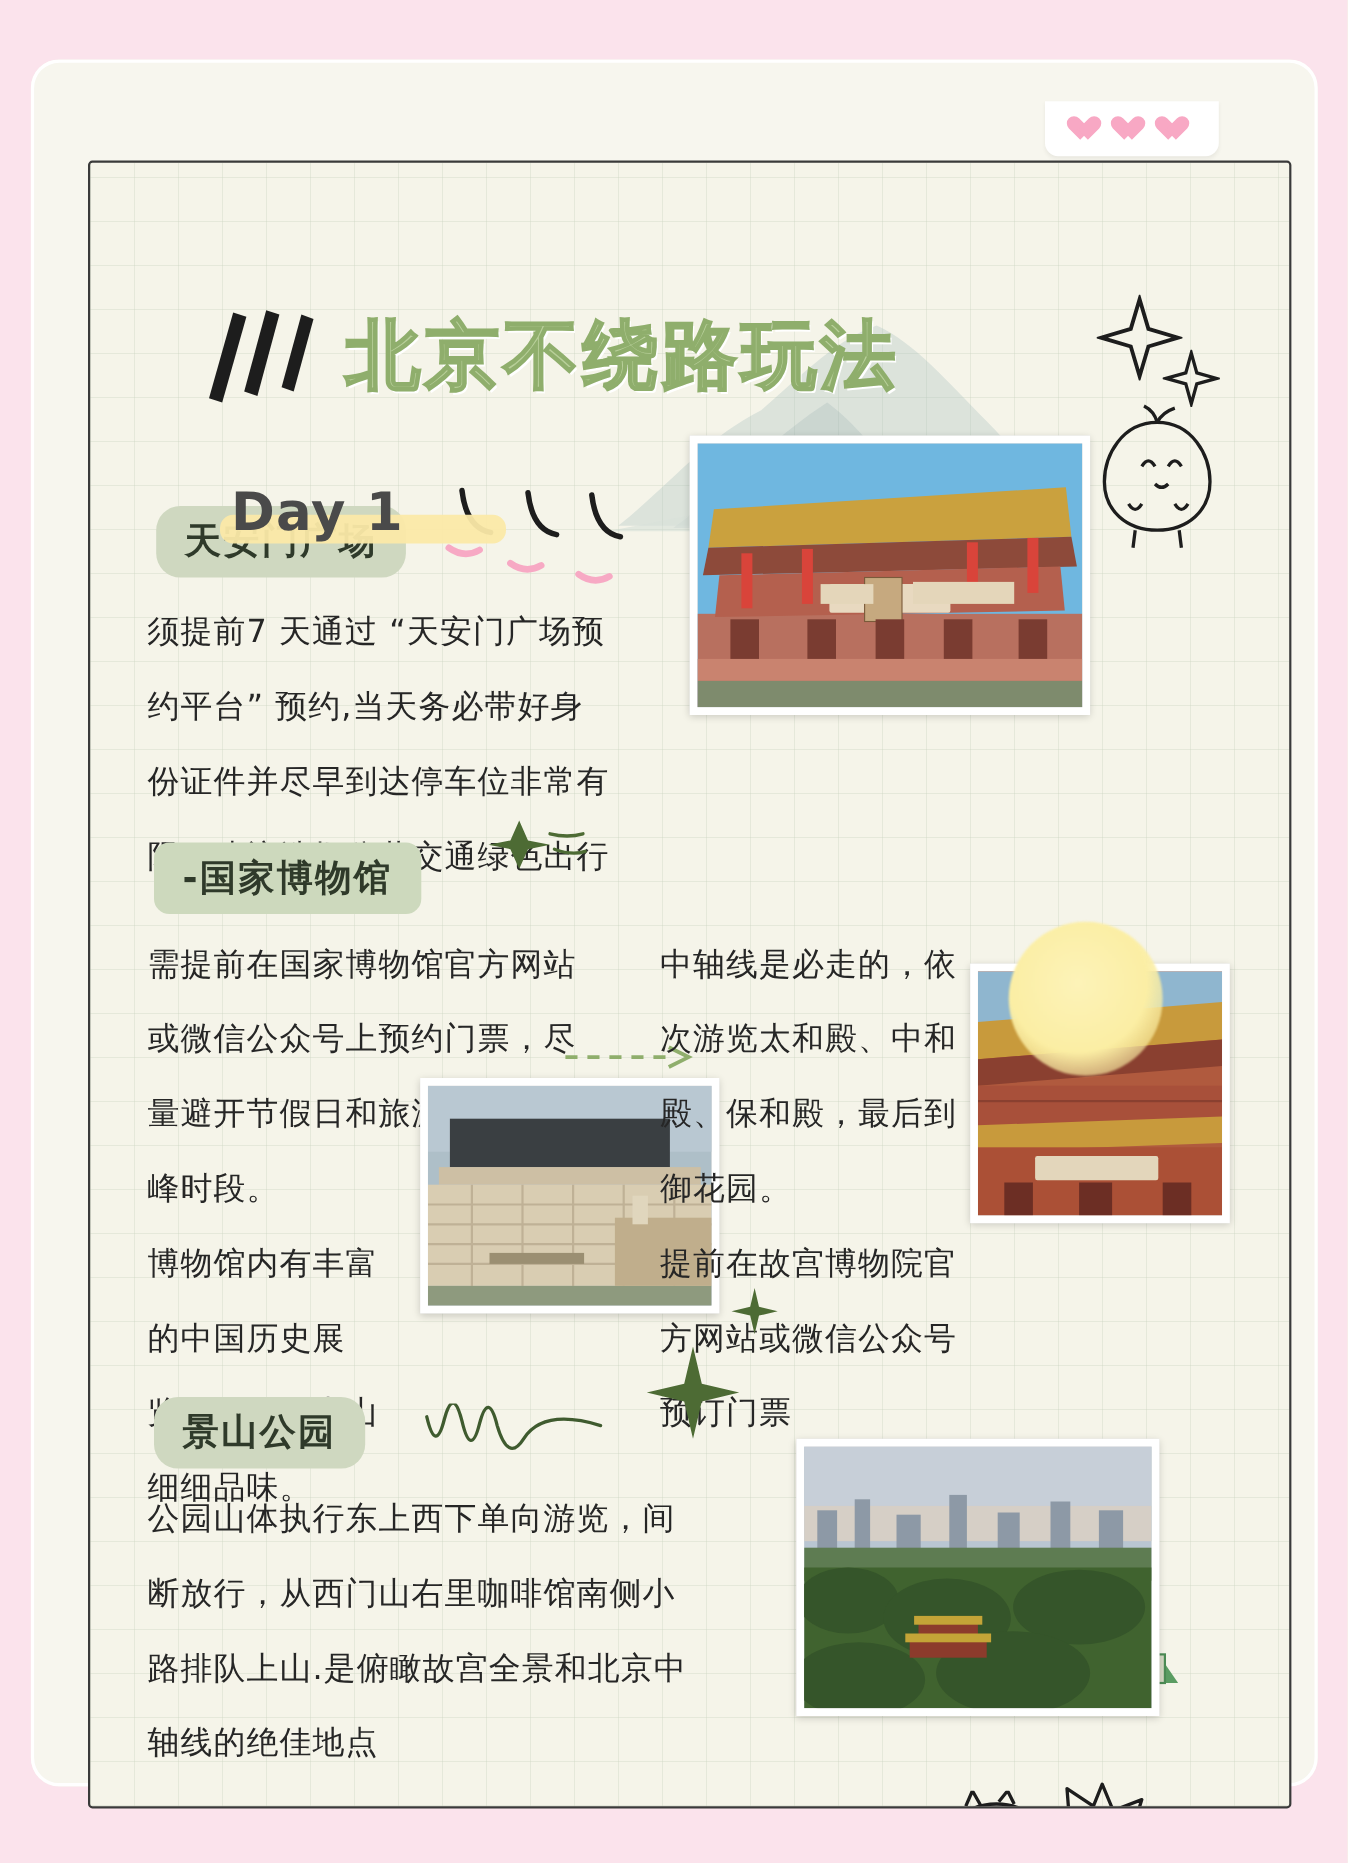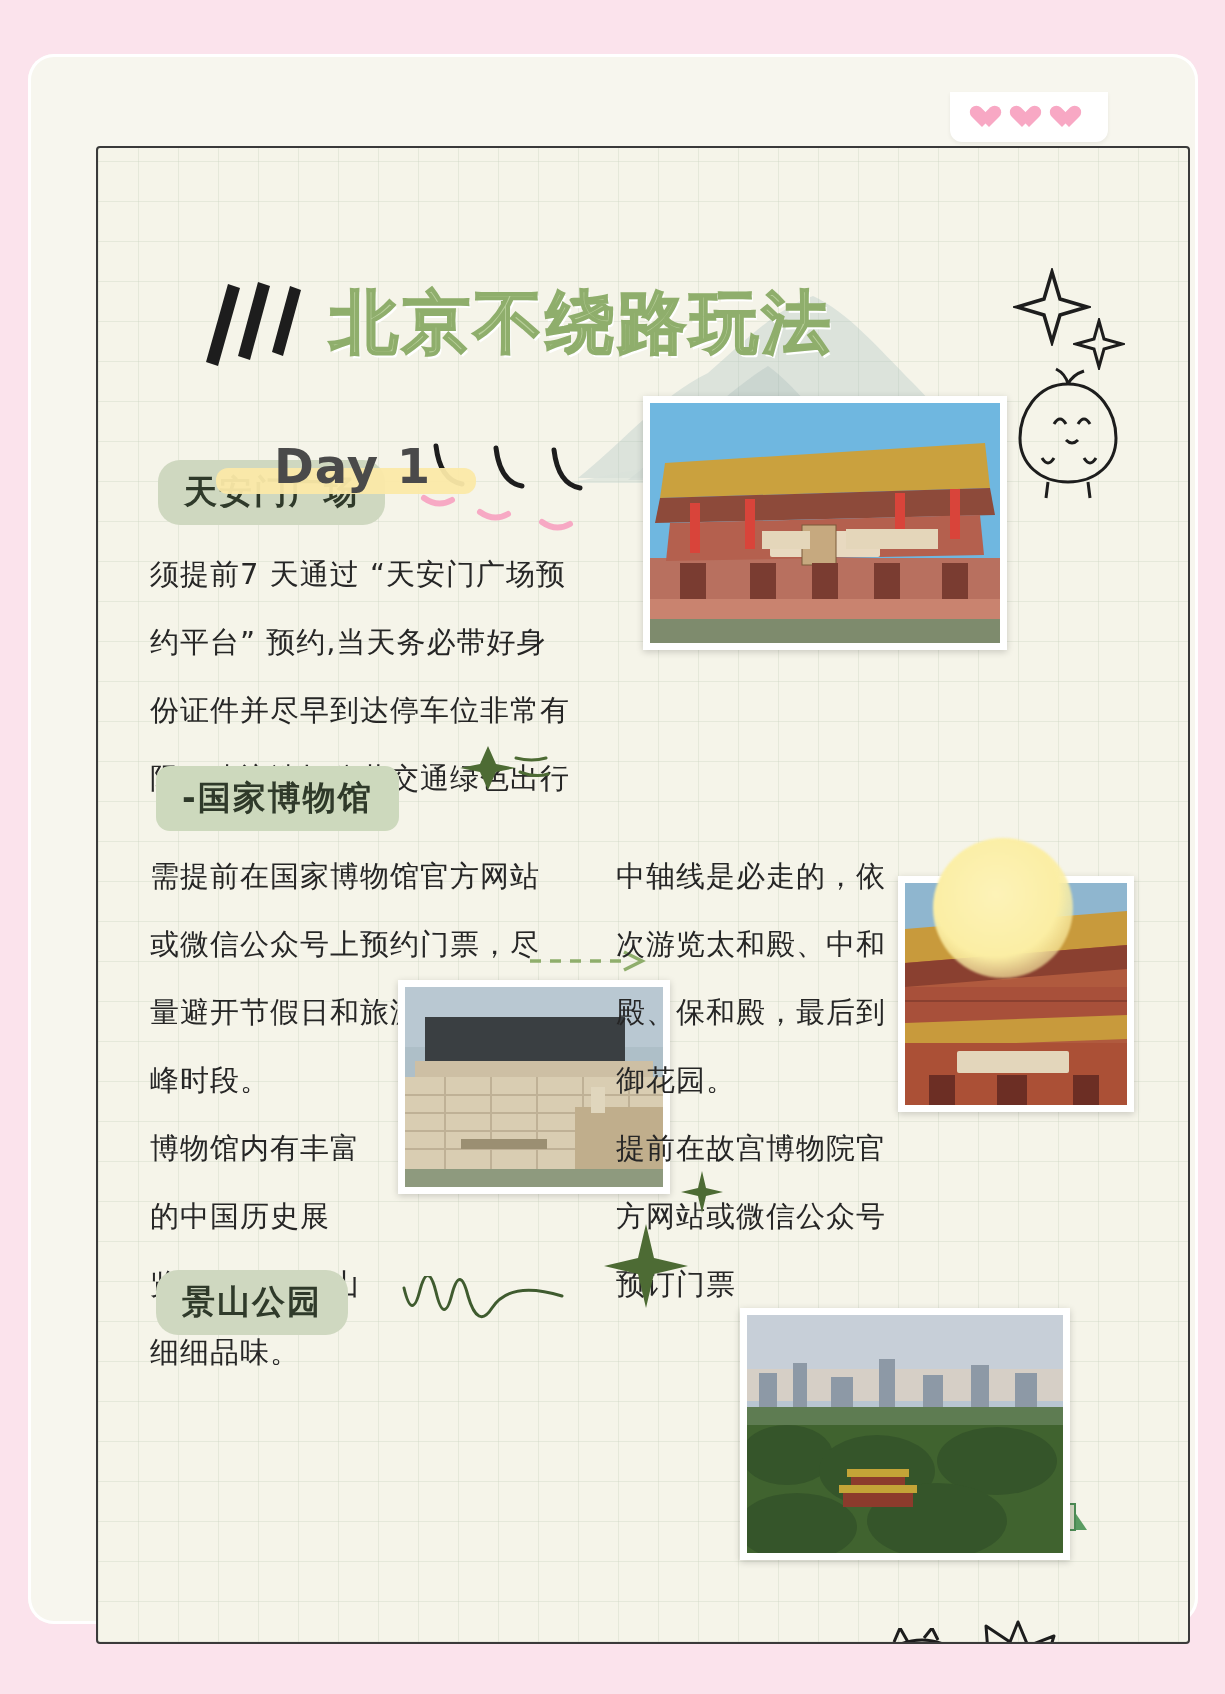--- a/index.html
+++ b/index.html
@@ -12,21 +12,21 @@
   }
   
   .page-frame{
     position:absolute;left:28px;top:54px;width:1170px;height:1570px;
     background:#f7f6ee;
     border-radius:26px;
     box-shadow:0 0 0 3px #ffffff inset;
   }
   
   .inner-border{
-    position:absolute;left:68px;top:92px;width:1090px;height:1494px;
+    position:absolute;left:52px;top:92px;width:1090px;height:1494px;
     border:2px solid #3a3a3a;
     border-radius:4px;
     background:
       repeating-linear-gradient(0deg, rgba(200,210,190,.35) 0 1px, transparent 1px 40px),
       repeating-linear-gradient(90deg, rgba(200,210,190,.35) 0 1px, transparent 1px 40px),
       #f5f4e9;
     overflow:hidden;
   }
   
   .tab{
@@ -73,21 +73,20 @@
   
   .mascot{position:absolute;right:60px;top:218px;}
 
   
   .day-badge{
     position:absolute;left:128px;top:290px;
     font-family:"DejaVu Sans",sans-serif;
     font-size:48px;font-weight:bold;color:#4a4a4a;
     letter-spacing:1px;
     z-index:3;
-    margin-left:48px;
   }
   .day-highlight{
     position:absolute;left:118px;top:320px;width:260px;height:26px;
     background:#fbe9a8;border-radius:12px;z-index:2;opacity:.95;
   }
   .smiles{position:absolute;left:320px;top:288px;}
 
   
   .pill{
     position:absolute;
@@ -318,20 +317,24 @@
         <rect x="238" y="146" width="24" height="26"></rect>
       </g>
     </svg>
 
     <div class="pill" style="left:58px;top:1122px;text-align:center;">景山公园</div>
 
     <svg class="squiggle" style="left:300px;top:1128px;" width="170" height="70" viewBox="0 0 170 70">
       <path d="M6 12 q8 34 16 2 q8 -30 16 2 q8 34 16 2 q8 -30 16 2 q10 34 24 12 q18 -28 70 -12" fill="none" stroke="#3f5b2f" stroke-width="3" stroke-linecap="round"></path>
     </svg>
 
+    <div class="para" style="left:52px;top:1198px;width:580px;">公园山体执行东上西下单向游览，间
+断放行，从西门山右里咖啡馆南侧小
+路排队上山.是俯瞰故宫全景和北京中
+轴线的绝佳地点</div>
 
     <div class="photo" style="left:642px;top:1160px;width:316px;height:238px;">
       <svg width="316" height="238" viewBox="0 0 316 238">
         <rect width="316" height="238" fill="#b9c6d2"></rect>
         <rect width="316" height="86" fill="#c7cfd8"></rect>
         <rect y="54" width="316" height="32" fill="#d6cfc6"></rect>
         <g fill="#8d99a6">
           <rect x="12" y="58" width="18" height="36"></rect>
           <rect x="46" y="48" width="14" height="46"></rect>
           <rect x="84" y="62" width="22" height="32"></rect>

